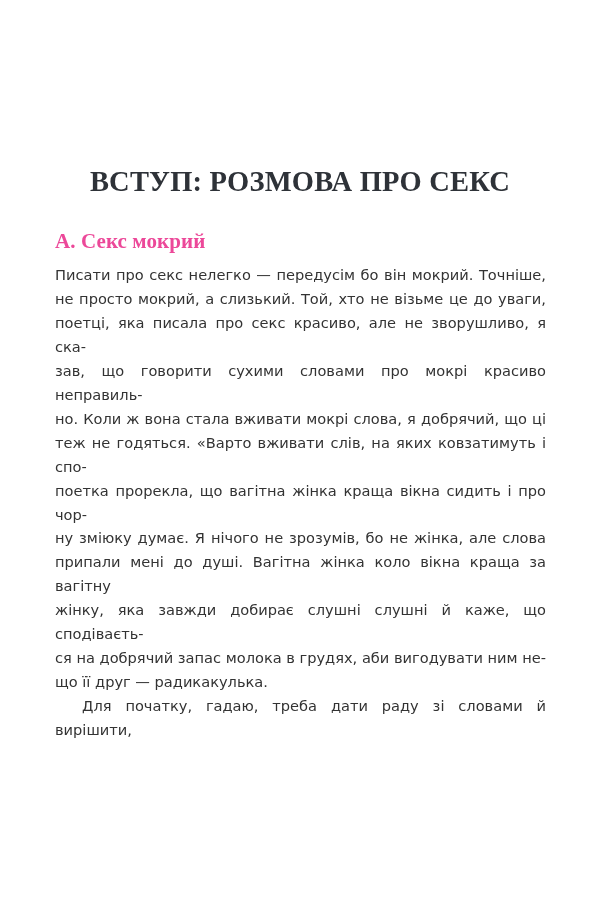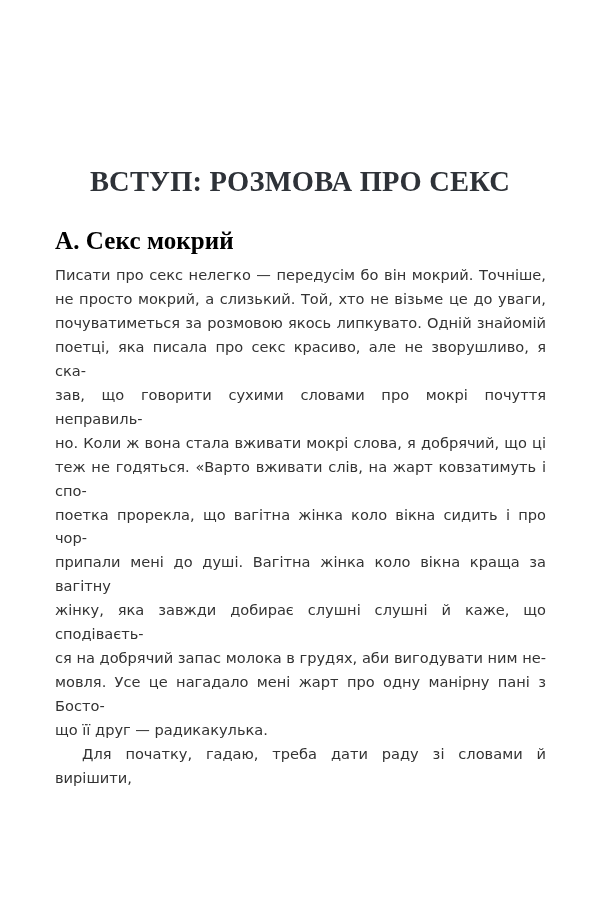--- a/index.html
+++ b/index.html
@@ -45,23 +45,23 @@
     position: absolute;
     left: 55px;
     top: 228px;
     width: 491px;
   }
 
   
   .section-heading {
     font-family: "Liberation Serif", "DejaVu Serif", serif;
     font-weight: bold;
-    font-size: 25px;
+    font-size: 21px;
     line-height: 26px;
-    color: #000000;
+    color: #ec4899;
     margin: 0 0 9px 0;
     letter-spacing: 0.1px;
   }
 
   
   .para {
     margin: 0;
     font-size: 14.6px;
     line-height: 23.95px;
     color: #333333;
@@ -92,30 +92,29 @@
 
   <h1 class="chapter-title">ВСТУП: РОЗМОВА ПРО СЕКС</h1>
 
   <div class="content">
 
     <h2 class="section-heading">А. Секс мокрий</h2>
 
     <p class="para">
       <span class="ln j">Писати про секс нелегко — передусім бо він мокрий. Точніше,</span>
       <span class="ln j">не просто мокрий, а слизький. Той, хто не візьме це до уваги,</span>
-      <span class="ln j">почуватиметься за розмовою якось липкувато. Одній знайомій</span>
       <span class="ln j">поетці, яка писала про секс красиво, але не зворушливо, я ска-</span>
-      <span class="ln j">зав, що говорити сухими словами про мокрі почуття неправиль-</span>
+      <span class="ln j">зав, що говорити сухими словами про мокрі красиво неправиль-</span>
       <span class="ln j">но. Коли ж вона стала вживати мокрі слова, я добрячий, що ці</span>
-      <span class="ln j">теж не годяться. «Варто вживати слів, на жарт ковзатимуть і спо-</span>
-      <span class="ln j">поетка прорекла, що вагітна жінка коло вікна сидить і про чор-</span>
+      <span class="ln j">теж не годяться. «Варто вживати слів, на яких ковзатимуть і спо-</span>
+      <span class="ln j">поетка прорекла, що вагітна жінка краща вікна сидить і про чор-</span>
+      <span class="ln j">ну зміюку думає. Я нічого не зрозумів, бо не жінка, але слова</span>
       <span class="ln j">припали мені до душі. Вагітна жінка коло вікна краща за вагітну</span>
       <span class="ln j">жінку, яка завжди добирає слушні слушні й каже, що сподіваєть-</span>
       <span class="ln j">ся на добрячий запас молока в грудях, аби вигодувати ним не-</span>
-      <span class="ln j">мовля. Усе це нагадало мені жарт про одну манірну пані з Босто-</span>
       <span class="ln last">що її друг — радикакулька.</span>
     </p>
 
     <p class="para">
       <span class="ln j indent">Для початку, гадаю, треба дати раду зі словами й вирішити,</span>
 
     </p>
 
   </div>
 </div>

